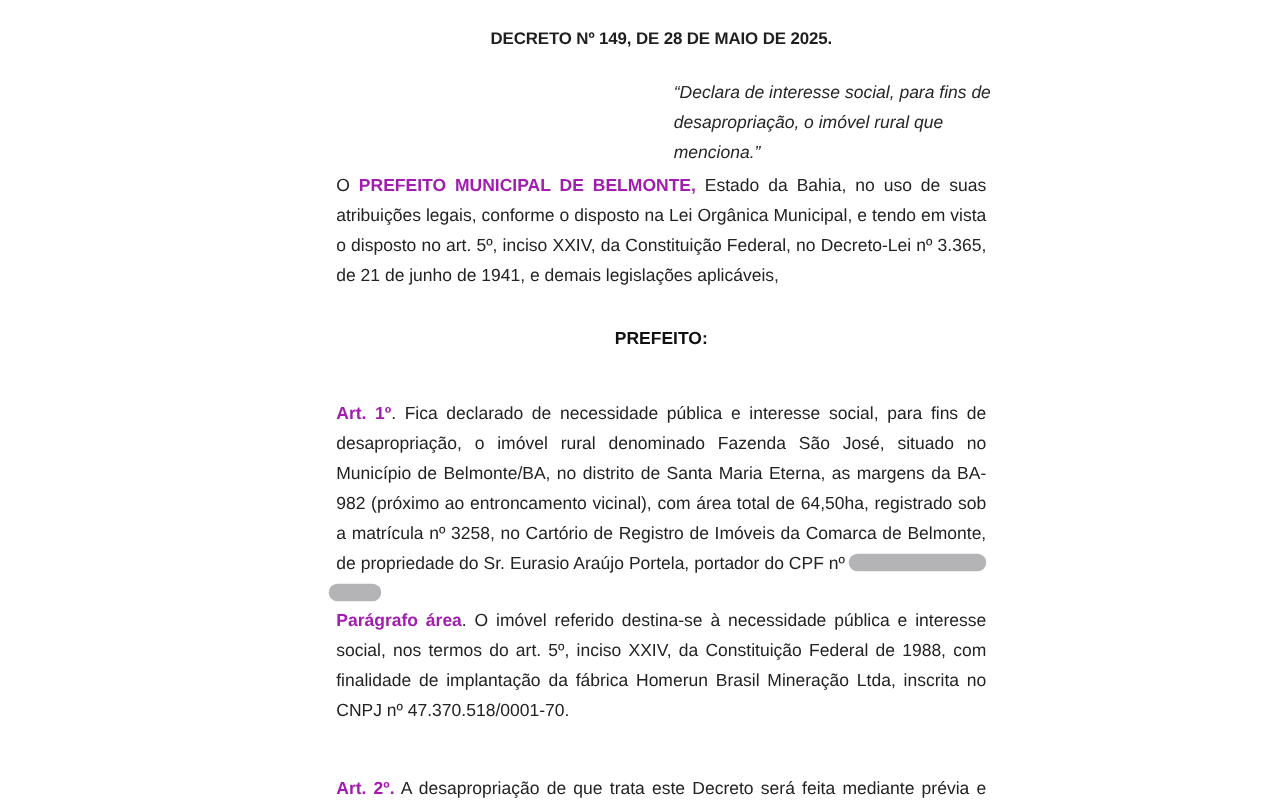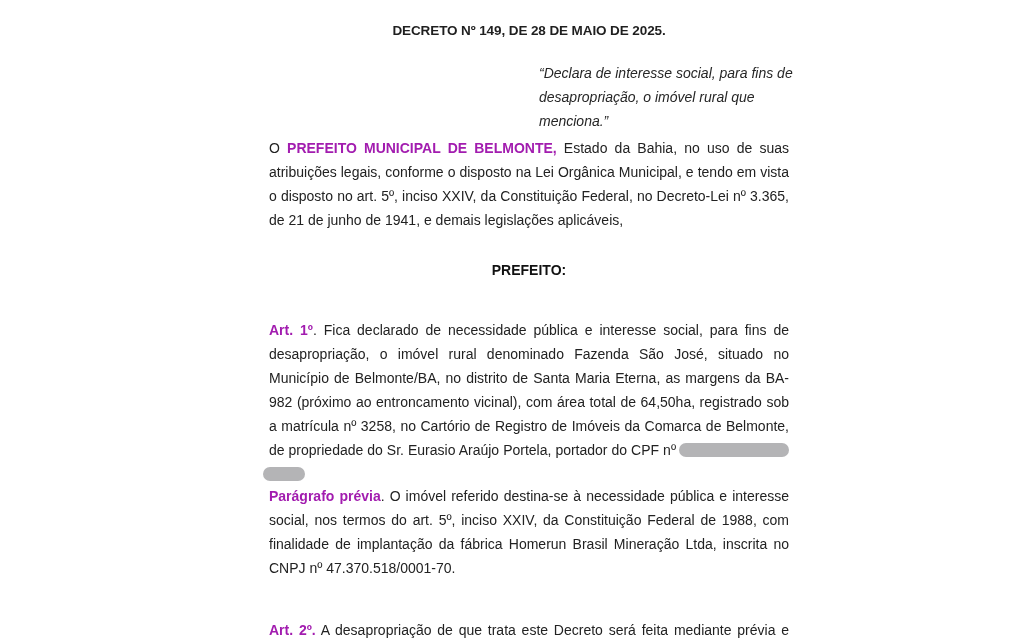--- a/index.html
+++ b/index.html
@@ -86,16 +86,16 @@
   <p class="title">DECRETO Nº 149, DE 28 DE MAIO DE 2025.</p>
 
   <p class="ementa">“Declara de interesse social, para fins de desapropriação, o imóvel rural que menciona.”</p>
 
   <p class="para p-preamble"><span>O </span><b>PREFEITO MUNICIPAL DE BELMONTE,</b><span> Estado da Bahia, no uso de suas atribuições legais, conforme o disposto na Lei Orgânica Municipal, e tendo em vista o disposto no art. 5º, inciso XXIV, da Constituição Federal, no Decreto-Lei nº 3.365, de 21 de junho de 1941, e demais legislações aplicáveis,</span></p>
 
   <p class="decreta">PREFEITO:</p>
 
   <p class="para p-art1"><b>Art. 1º</b><span>. Fica declarado de necessidade pública e interesse social, para fins de desapropriação, o imóvel rural denominado Fazenda São José, situado no Município de Belmonte/BA, no distrito de Santa Maria Eterna, as margens da BA-982 (próximo ao entroncamento vicinal), com área total de 64,50ha, registrado sob a matrícula nº 3258, no Cartório de Registro de Imóveis da Comarca de Belmonte, de propriedade do Sr. Eurasio Araújo Portela, portador do CPF nº</span><span class="redact redact-a"></span> <span class="redact redact-b"></span></p>
 
-  <p class="para p-unico"><b>Parágrafo prévia</b><span>. O imóvel referido destina-se à necessidade pública e interesse social, nos termos do art. 5º, inciso XXIV, da Constituição Federal de 1988, com finalidade de implantação da fábrica Homerun Brasil Mineração Ltda, inscrita no CNPJ nº 47.370.518/0001-70.</span></p>
+  <p class="para p-unico"><b>Parágrafo área</b><span>. O imóvel referido destina-se à necessidade pública e interesse social, nos termos do art. 5º, inciso XXIV, da Constituição Federal de 1988, com finalidade de implantação da fábrica Homerun Brasil Mineração Ltda, inscrita no CNPJ nº 47.370.518/0001-70.</span></p>
 
   <p class="para p-art2"><b>Art. 2º.</b><span> A desapropriação de que trata este Decreto será feita mediante prévia e justa indenização, em dinheiro, conforme o caso e a legislação vigente.</span></p>
 </div>
 
 </body></html>

